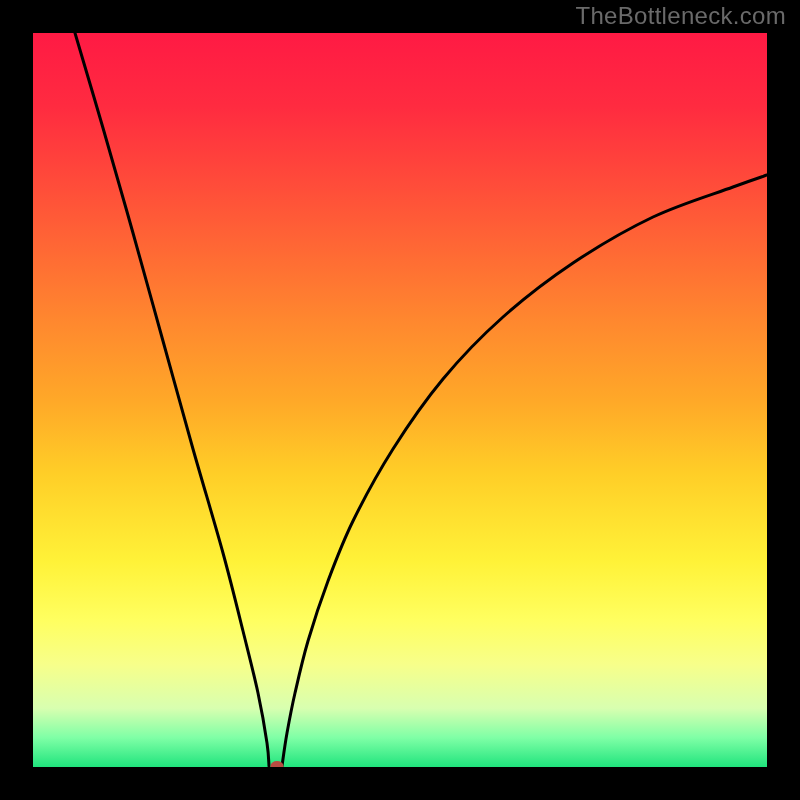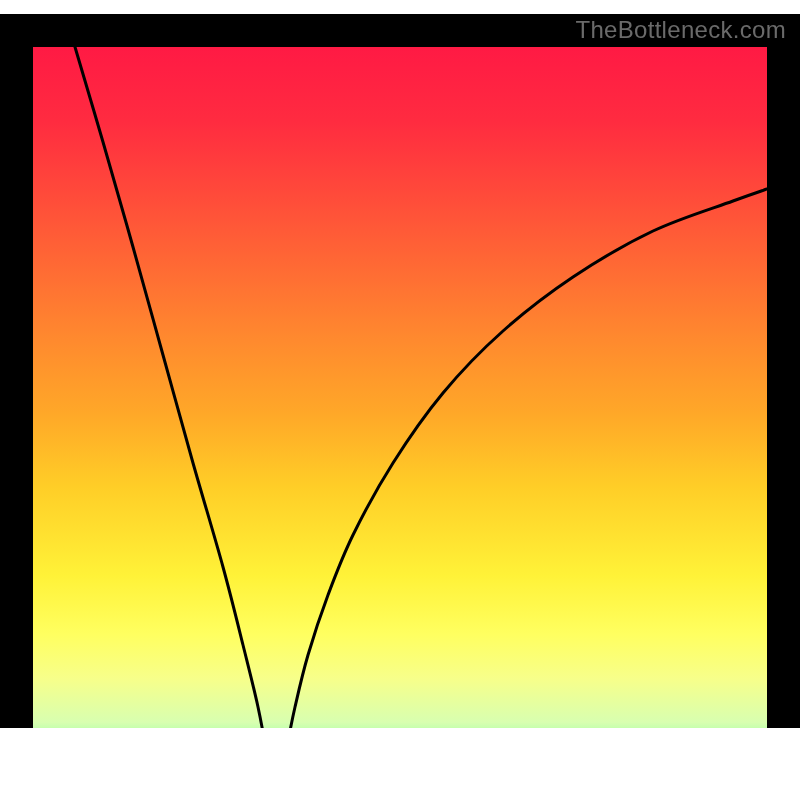--- a/index.html
+++ b/index.html
@@ -6,24 +6,23 @@
     margin: 0;
     padding: 0;
     width: 800px;
     height: 800px;
     background: #ffffff;
     font-family: Arial, Helvetica, sans-serif;
   }
   .frame {
     position: relative;
     width: 800px;
-    height: 714px;
+    height: 800px;
     background: #000000;
     overflow: hidden;
-    margin-top: 14px;
   }
   .watermark {
     position: absolute;
     top: 2px;
     right: 14px;
     color: #6a6a6a;
     font-size: 24px;
     font-weight: 400;
     letter-spacing: 0.3px;
     z-index: 20;

